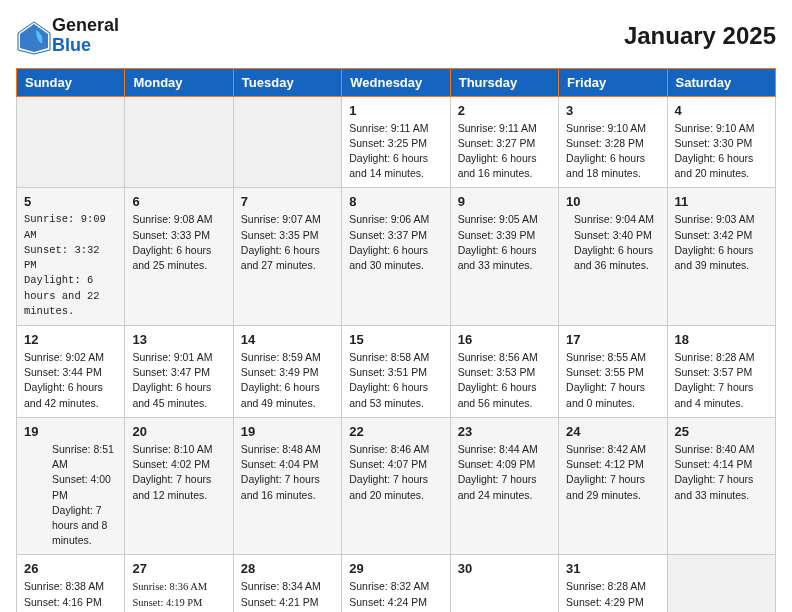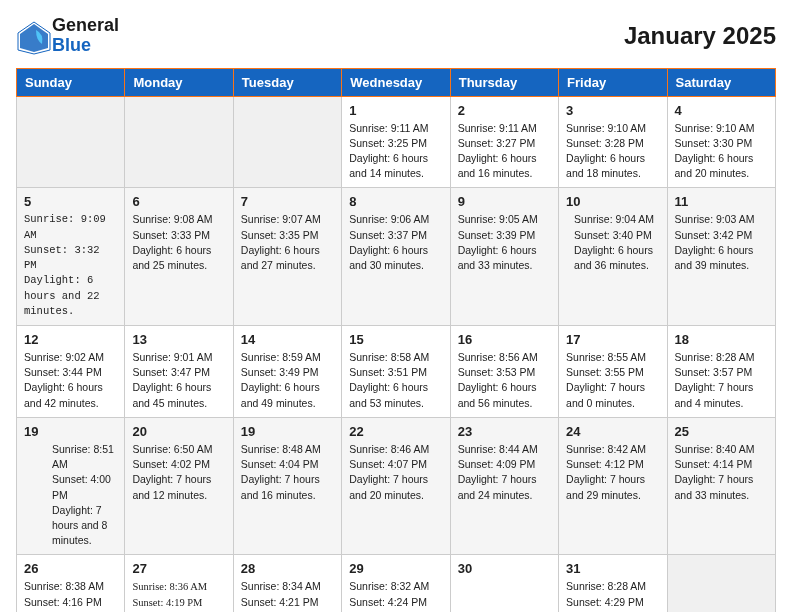--- a/index.html
+++ b/index.html
@@ -236,21 +236,21 @@
       </tr>
       <tr>
         <td>
           <span class="day-number">19</span>
           <div class="cell-text" style="white-space: pre-line; margin-left: 28px;">Sunrise: 8:51 AM
 Sunset: 4:00 PM
 Daylight: 7 hours and 8 minutes.</div>
         </td>
         <td>
           <span class="day-number">20</span>
-          <div class="cell-text" style="white-space: pre-line;">Sunrise: 6:50 AM
+          <div class="cell-text" style="white-space: pre-line;">Sunrise: 8:10 AM
 Sunset: 4:02 PM
 Daylight: 7 hours and 12 minutes.</div>
         </td>
         <td>
           <span class="day-number">19</span>
           <div class="cell-text" style="white-space: pre-line;">Sunrise: 8:48 AM
 Sunset: 4:04 PM
 Daylight: 7 hours and 16 minutes.</div>
         </td>
         <td>

